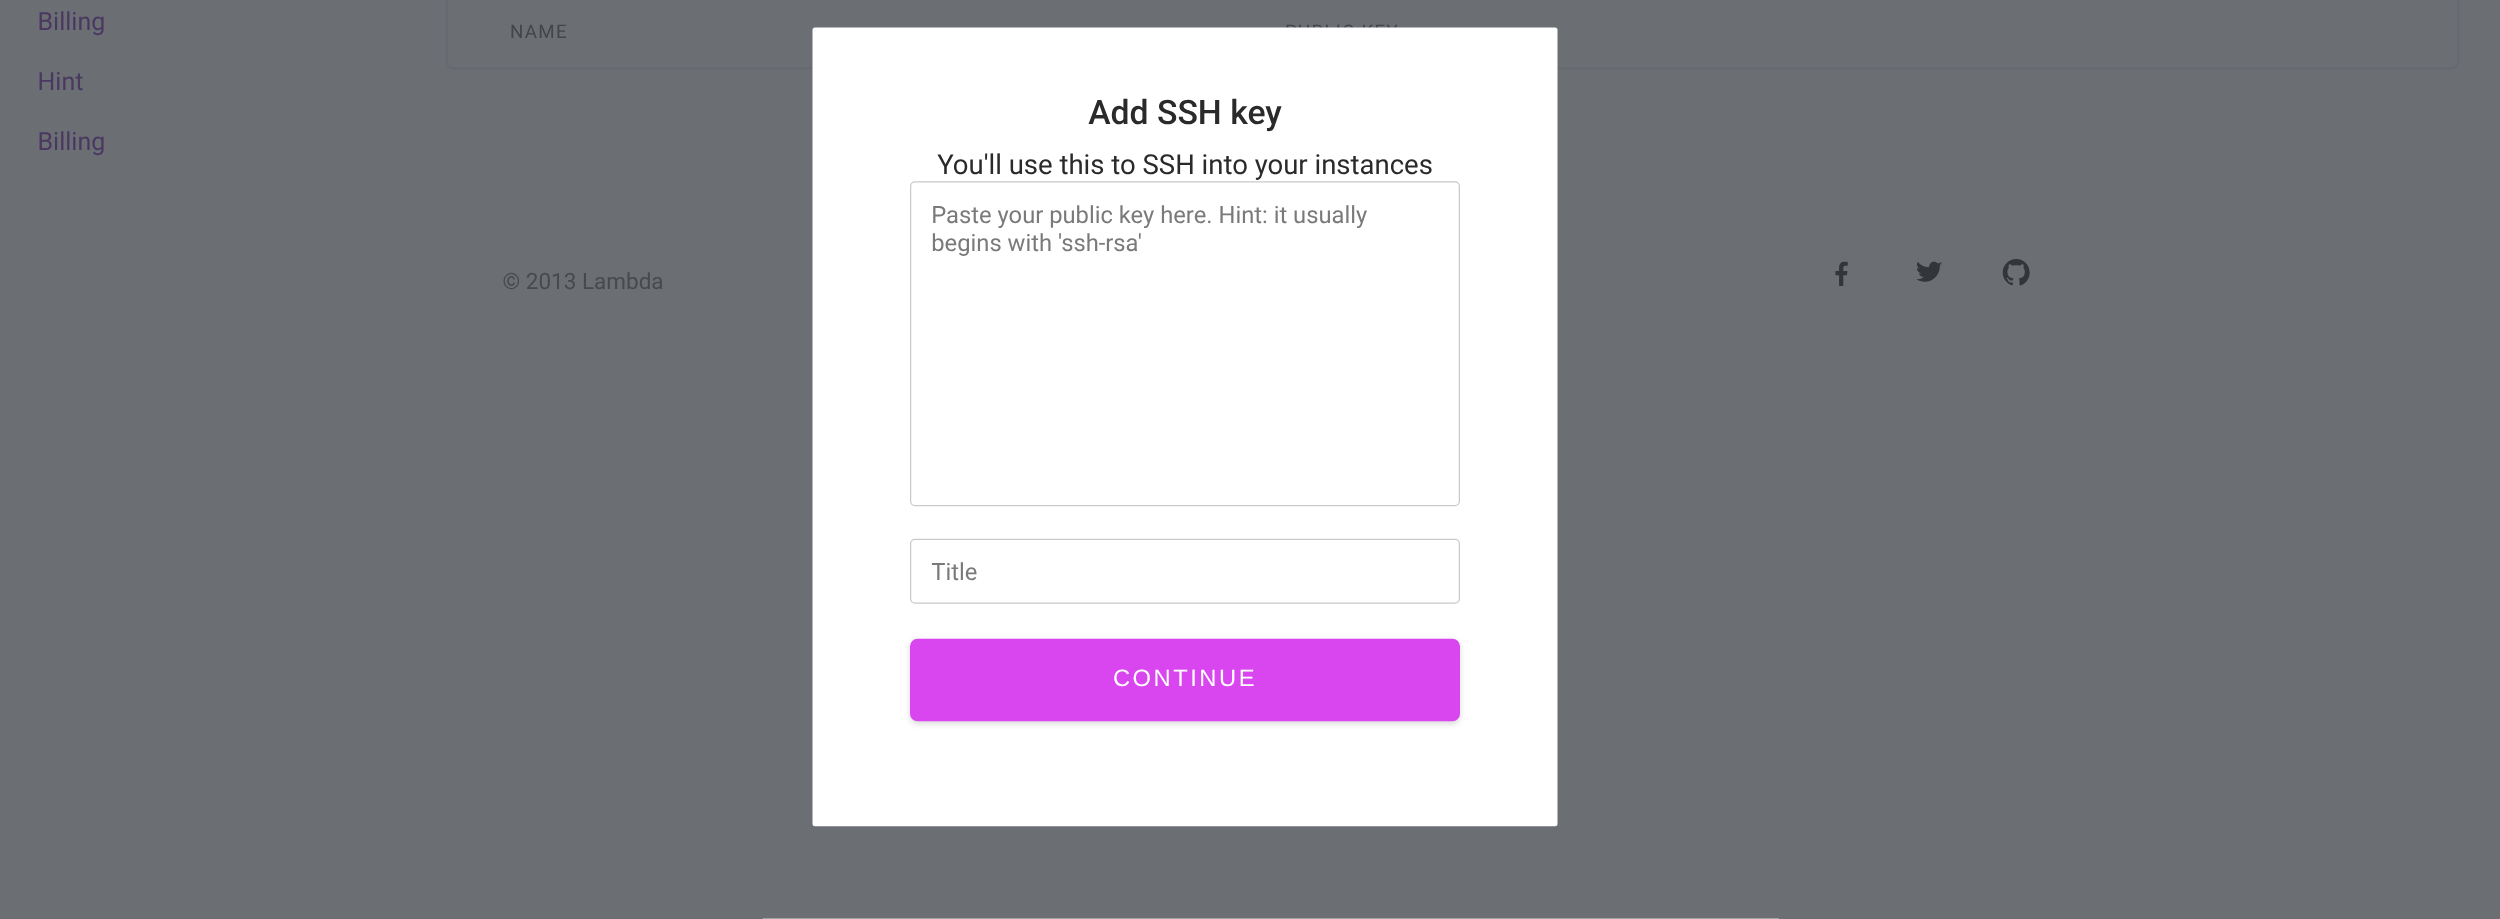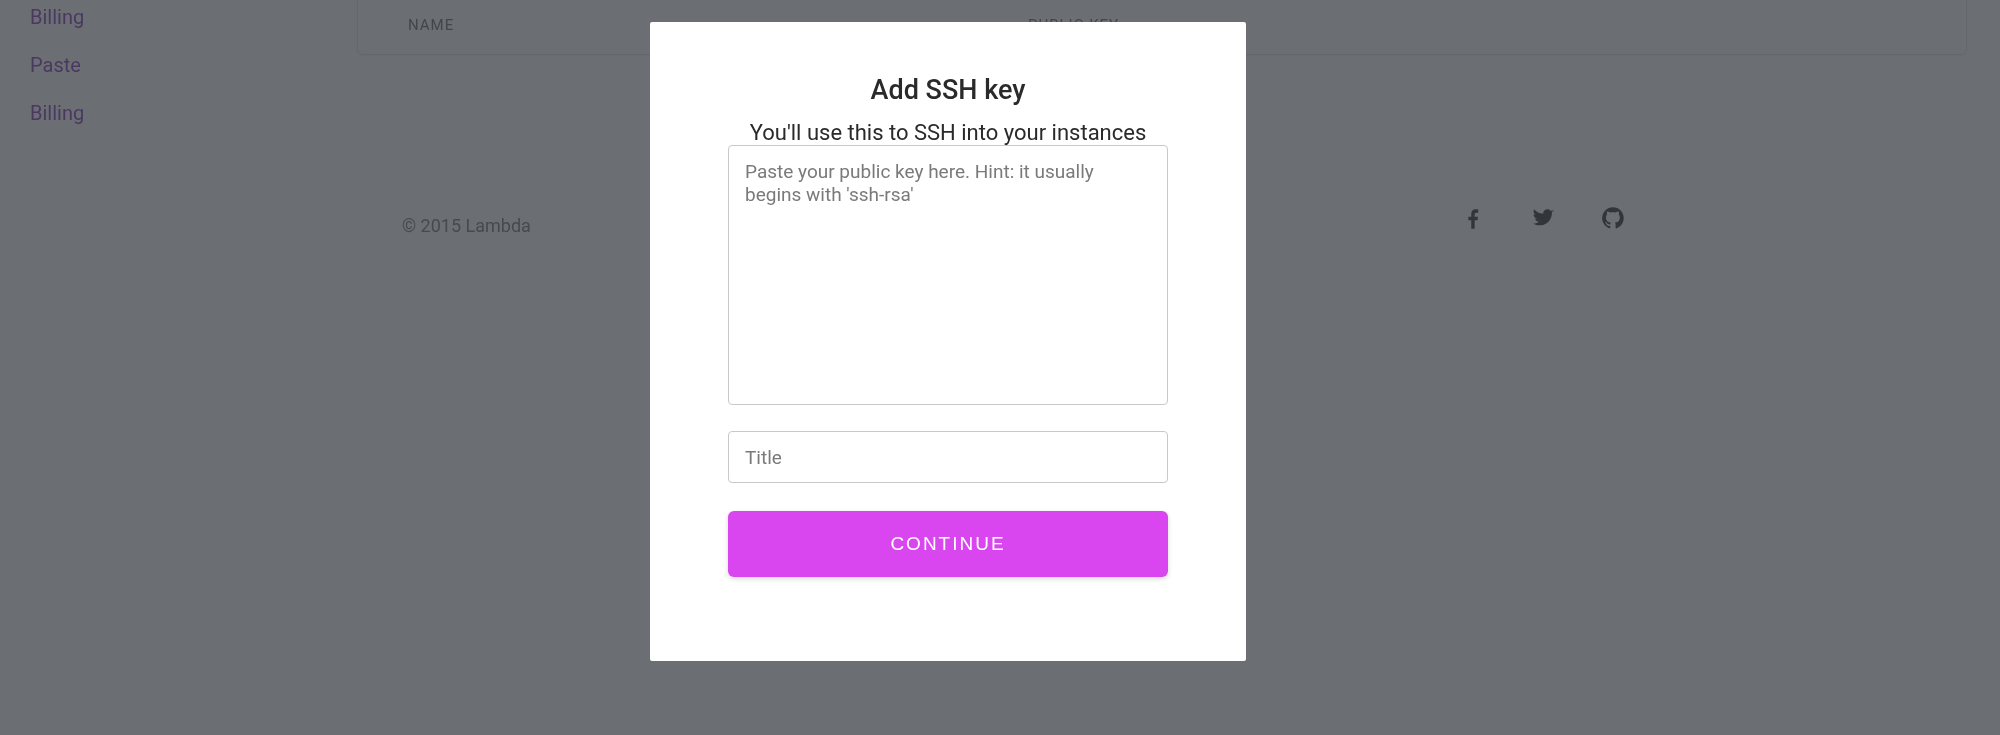--- a/index.html
+++ b/index.html
@@ -162,32 +162,32 @@
       text-decoration: none;
       cursor: pointer;
     }
   </style>
 </head>
 <body>
 
 <div class="page-bg">
   <nav class="sidebar">
     <a>Billing</a>
-    <a>Paste</a>
+    <a>Hint</a>
     <a>Billing</a>
   </nav>
 
   <div class="table-card">
     <div class="table-header">
       <div class="col-name">NAME</div>
       <div class="col-key">PUBLIC KEY</div>
     </div>
   </div>
 
-  <div class="footer-text">© 2015 Lambda</div>
+  <div class="footer-text">© 2013 Lambda</div>
 
   <div class="social-icons">
     <span>
       <svg viewBox="0 0 24 24">
           <path d="M13.5 22v-8h2.7l.4-3.2h-3.1V8.7c0-.9.3-1.6 1.6-1.6h1.7V4.2C16.5 4.1 15.5 4 14.4 4c-2.4 0-4 1.5-4 4.2v2.6H7.7V14h2.7v8h3.1z"></path>
         </svg>
     </span>
     <span>
       <svg viewBox="0 0 24 24">
           <path d="M22 5.9c-.7.3-1.5.5-2.3.6.8-.5 1.5-1.3 1.8-2.2-.8.5-1.7.8-2.6 1-1.5-1.6-4-1.7-5.6-.2-.8.8-1.2 1.9-1.1 3C8.7 8 5.8 6.5 3.8 4c-1 1.8-.5 4 1.2 5.1-.6 0-1.3-.2-1.8-.5 0 1.9 1.3 3.5 3.2 3.9-.6.2-1.2.2-1.8.1.5 1.6 2 2.7 3.7 2.8-1.6 1.2-3.5 1.8-5.5 1.6 1.8 1.2 3.9 1.8 6.1 1.8 7.3 0 11.3-6.1 11.3-11.3v-.5c.8-.6 1.5-1.3 2-2.1z"></path>

